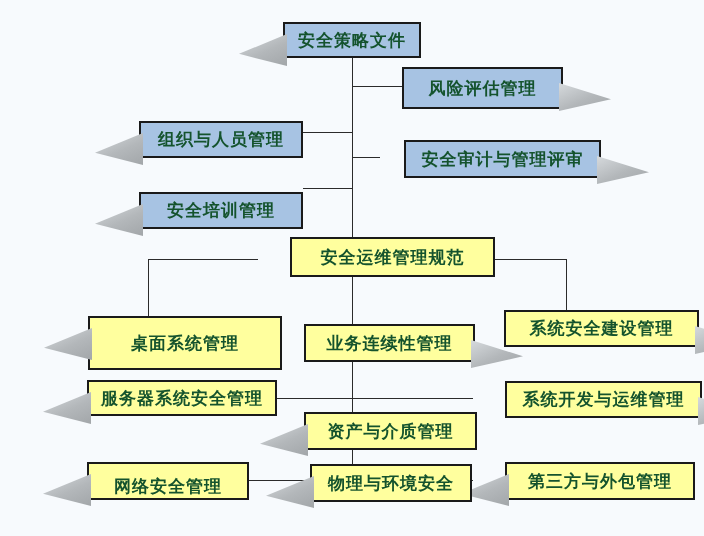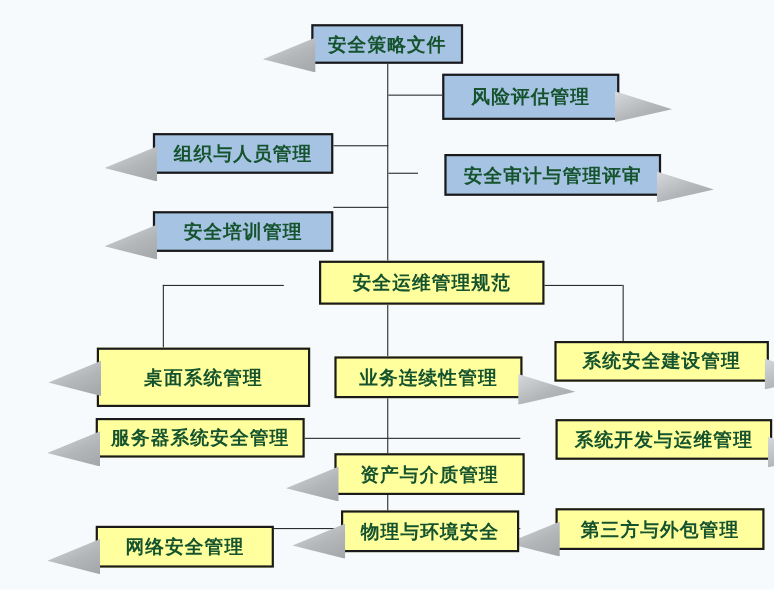--- a/index.html
+++ b/index.html
@@ -116,21 +116,21 @@
       <span>服务器系统安全管理</span>
     </div>
     <div class="node yellow" style="left: 473px; top: 381px; width: 197px; height: 37px;">
       <div class="wedge right"></div>
       <span>系统开发与运维管理</span>
     </div>
     <div class="node yellow" style="left: 272px; top: 412px; width: 173px; height: 38px;">
       <div class="wedge left"></div>
       <span>资产与介质管理</span>
     </div>
-    <div class="node yellow" style="left: 55px; top: 478px; width: 162px; height: 38px;">
+    <div class="node yellow" style="left: 55px; top: 462px; width: 162px; height: 38px; align-items: flex-end;">
       <div class="wedge left"></div>
       <span>网络安全管理</span>
     </div>
     <div class="node yellow" style="left: 473px; top: 462px; width: 190px; height: 38px;">
       <div class="wedge left"></div>
       <span>第三方与外包管理</span>
     </div>
     <div class="node yellow" style="left: 278px; top: 464px; width: 162px; height: 38px;">
       <div class="wedge left"></div>
       <span>物理与环境安全</span>

